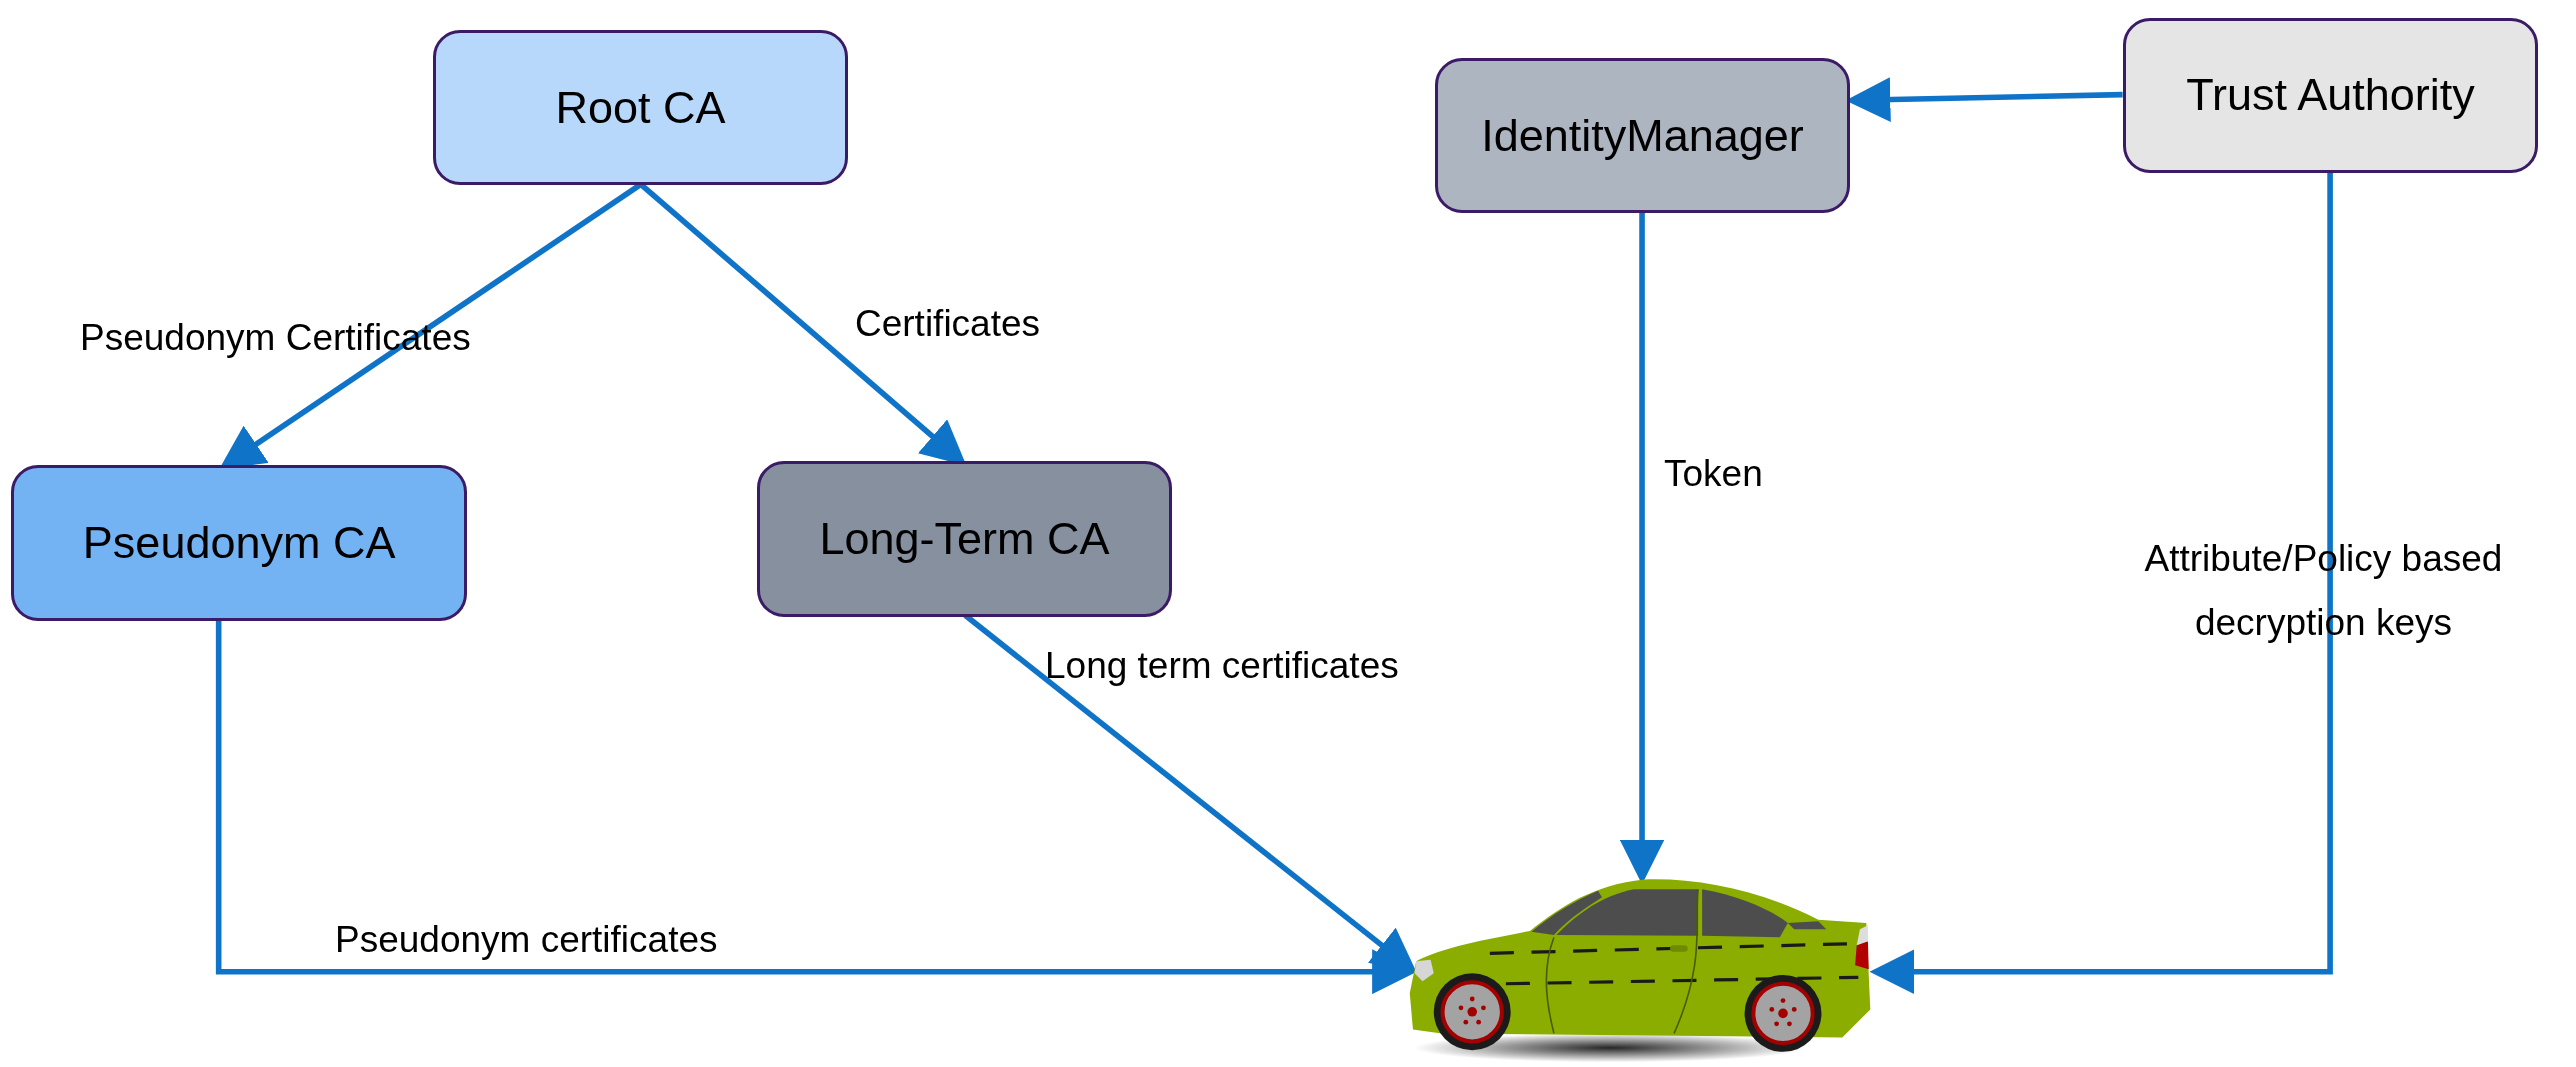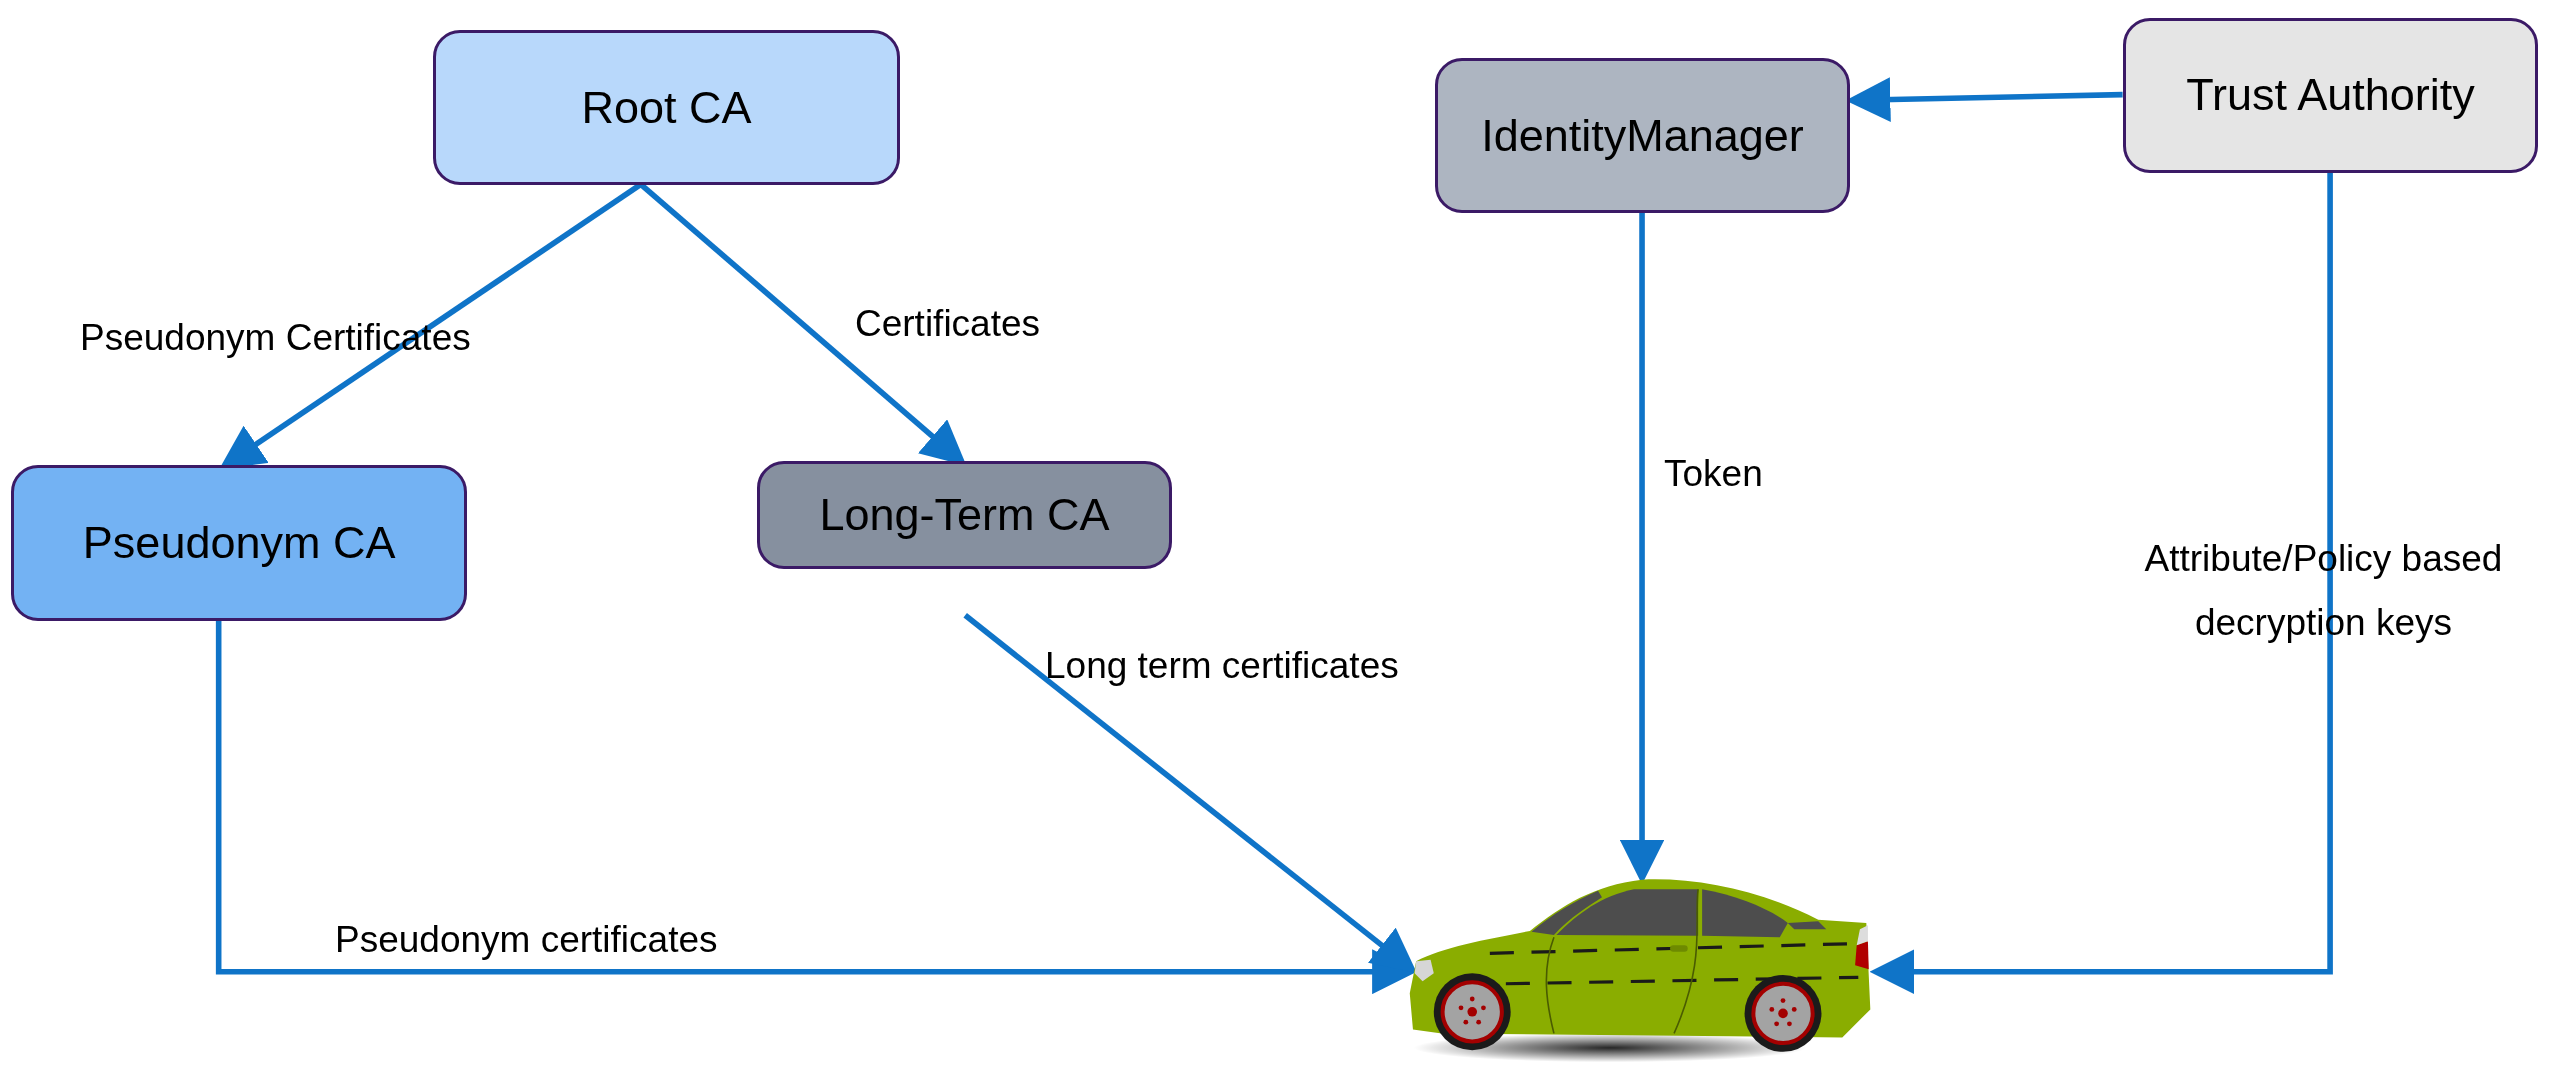--- a/index.html
+++ b/index.html
@@ -70,29 +70,29 @@
       <circle cx="2226" cy="1265" r="6" fill="#a30000"></circle>
       <circle cx="2226" cy="1249" r="3" fill="#a30000"></circle>
       <circle cx="2240" cy="1260" r="3" fill="#a30000"></circle>
       <circle cx="2234" cy="1278" r="3" fill="#a30000"></circle>
       <circle cx="2218" cy="1278" r="3" fill="#a30000"></circle>
       <circle cx="2212" cy="1260" r="3" fill="#a30000"></circle>
     </g>
   </g>
 </svg>
 
-<div class="node" style="left:433px; top:30px; width:467px; height:155px; background:#b8d8fb;">
+<div class="node" style="left:433px; top:30px; width:415px; height:155px; background:#b8d8fb;">
   <span>Root CA</span>
 </div>
 
 <div class="node" style="left:11.2px; top:465px; width:456px; height:156px; background:#73b2f3;">
   <span>Pseudonym CA</span>
 </div>
 
-<div class="node" style="left:757px; top:461px; width:415px; height:108px; background:#86909f;text-align:right;">
+<div class="node" style="left:757px; top:461px; width:415px; height:156px; background:#86909f;text-align:right;">
   <span>Long-Term CA</span>
 </div>
 
 <div class="node" style="left:1435px; top:22.4px; width:415px; height:155px; background:#adb5c1; flex-direction:row;margin-top:36px;">
   <span>Identity</span>
   <span>Manager</span>
 </div>
 
 <div class="node" style="left:2123px; top:17.6px; width:415px; height:155px; background:#e5e5e5;">
   <span>Trust Authority</span>

